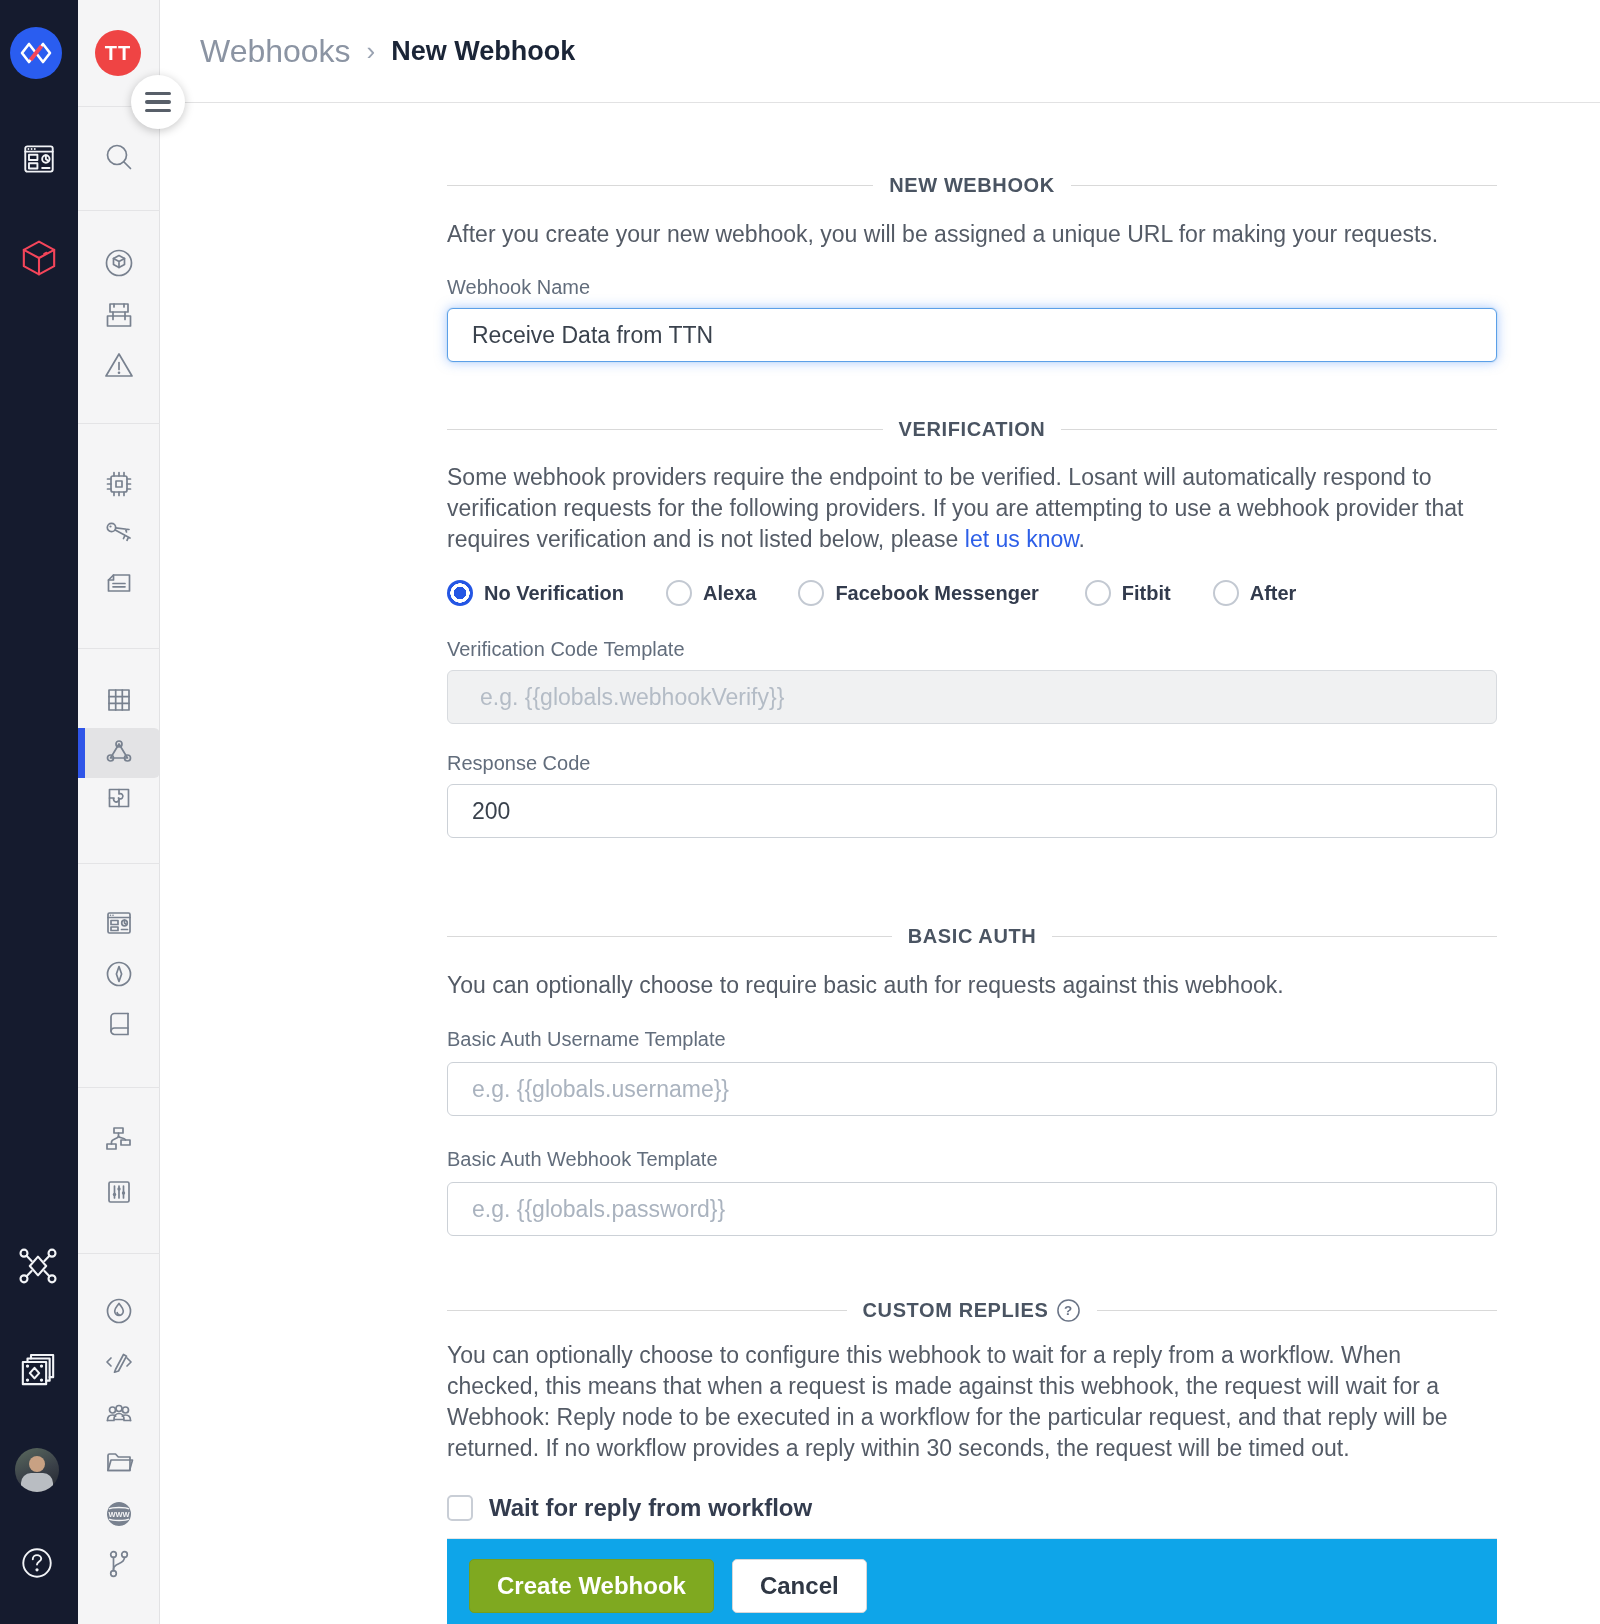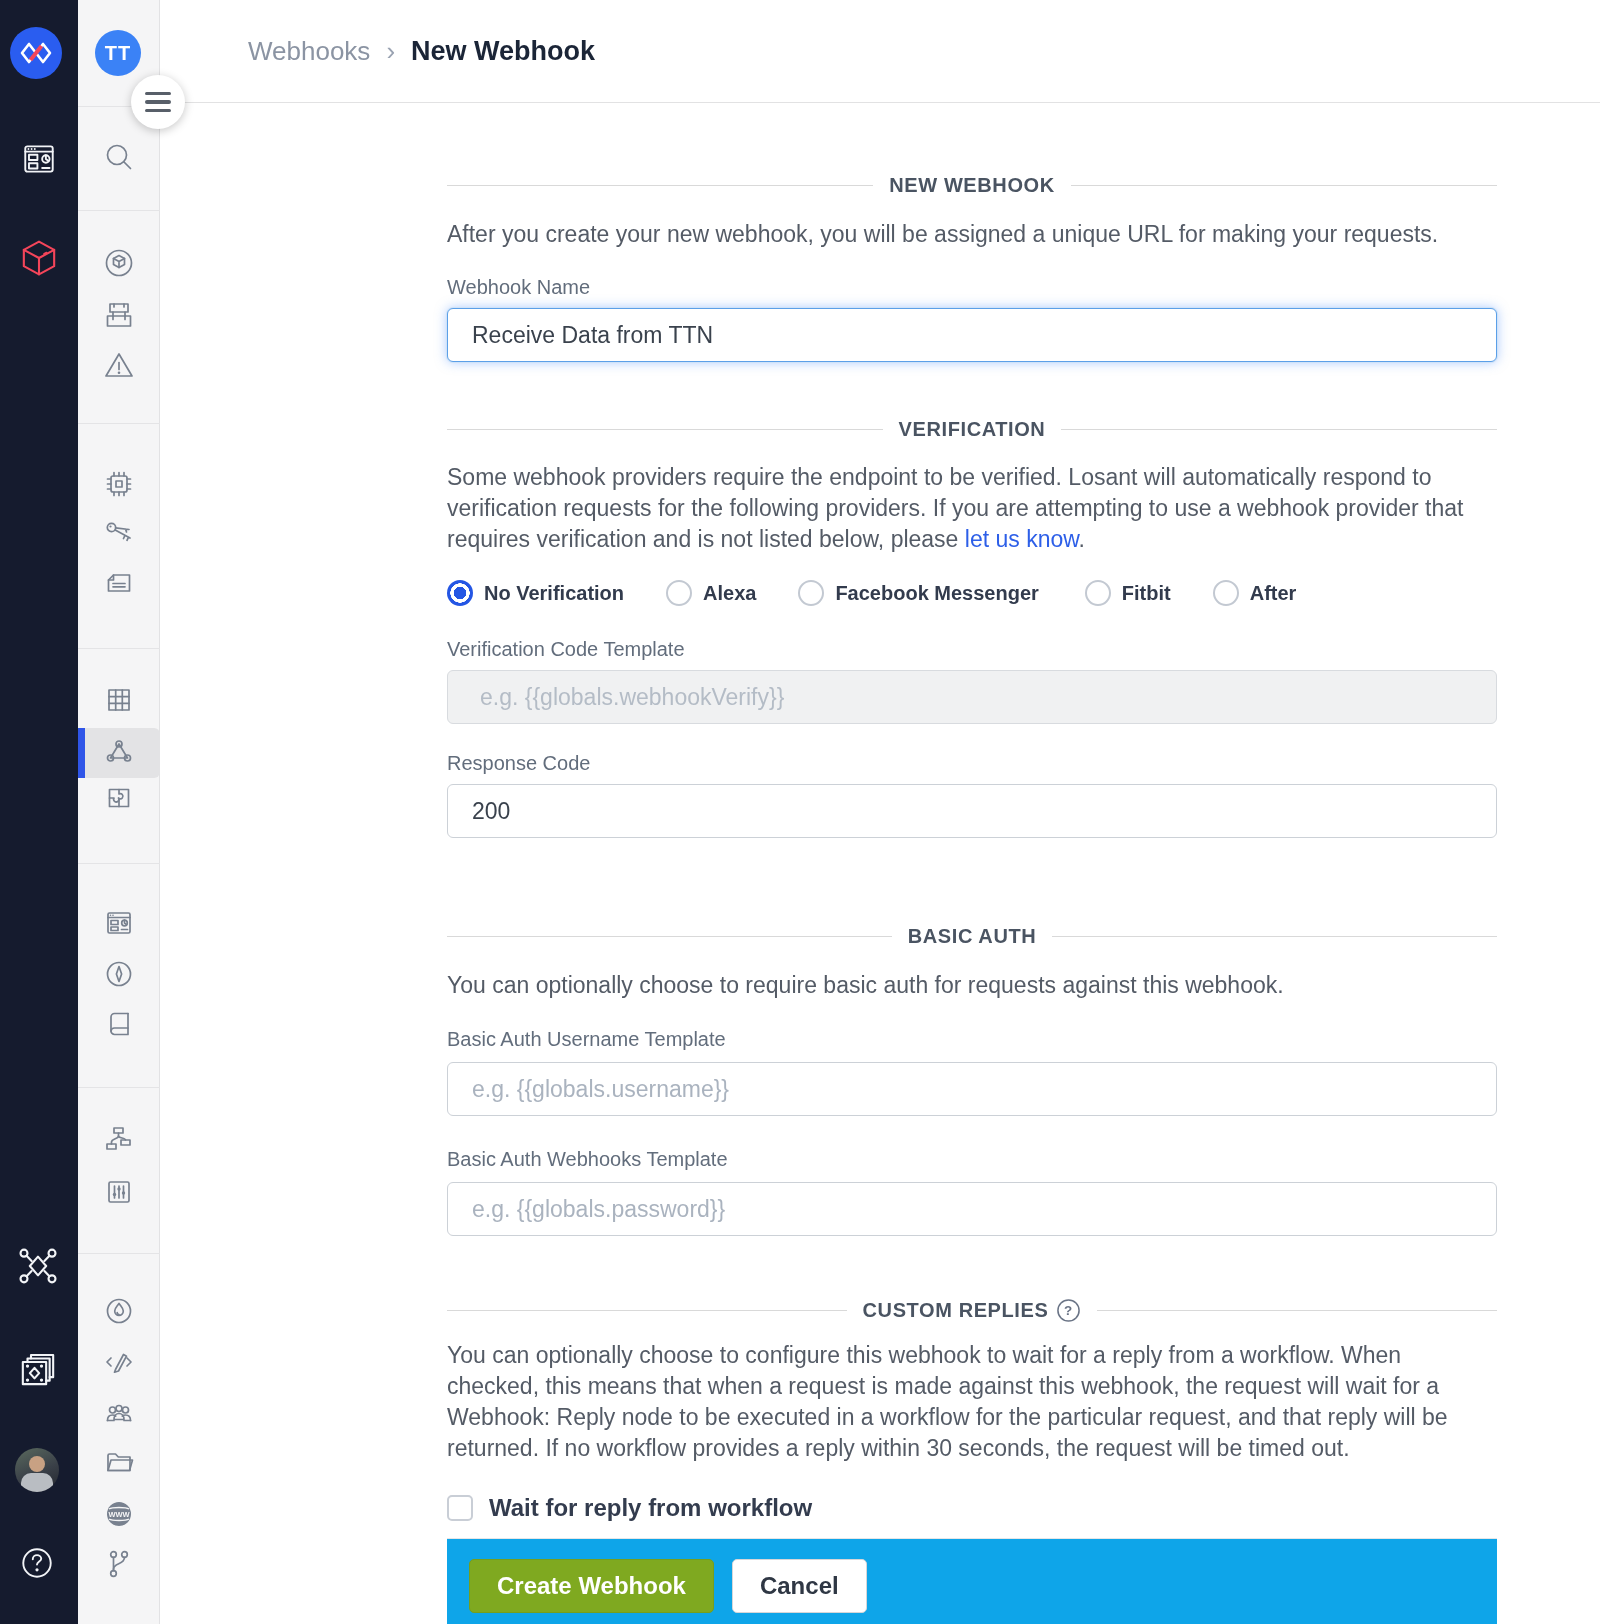--- a/index.html
+++ b/index.html
@@ -14,41 +14,41 @@
   .photo { left:15px; top:1448px; width:44px; height:44px; border-radius:50%;
     background:linear-gradient(155deg,#5a6a5e 0%,#3a4048 55%,#23262e 100%); overflow:hidden; position:absolute; }
   .photo::before { content:""; position:absolute; left:14px; top:8px; width:16px; height:16px; border-radius:50%; background:#c8a183; }
   .photo::after { content:""; position:absolute; left:6px; top:25px; width:32px; height:22px; border-radius:10px 10px 0 0; background:#b9bdc2; }
 
   
   .light-sb { position:absolute; left:78px; top:0; width:82px; height:1624px; background:#f5f5f6;
     border-right:1px solid #e2e2e4; z-index:2; }
   .lsb-div { position:absolute; left:0; width:82px; height:1px; background:#e4e4e6; }
   .avatar-tt { position:absolute; left:17px; top:30px; width:46px; height:46px; border-radius:50%;
-    background:#3b82f6; color:#fff; font-size:20px; font-weight:700; letter-spacing:1px;
+    background:#ef4444; color:#fff; font-size:20px; font-weight:700; letter-spacing:1px;
     display:flex; align-items:center; justify-content:center; }
   .lsb-item { position:absolute; left:22px; width:38px; height:38px; display:flex; align-items:center; justify-content:center; }
   .sel-hl { position:absolute; left:0; top:728px; width:82px; height:50px; background:#e3e3e5; border-radius:0 6px 6px 0; }
   .sel-strip { position:absolute; left:0; top:728px; width:7px; height:50px; background:#2f55e8; }
 
   .sic { fill:none; stroke:#78818f; stroke-width:1.7; stroke-linecap:round; stroke-linejoin:round; }
   .wic { fill:none; stroke:#f2f4f7; stroke-width:1.8; stroke-linecap:round; stroke-linejoin:round; }
   .ric { fill:none; stroke:#f4455a; stroke-width:1.8; stroke-linecap:round; stroke-linejoin:round; }
 
   
   .burger { position:absolute; left:131px; top:75px; width:54px; height:54px; border-radius:50%;
     background:#fff; box-shadow:0 2px 10px rgba(0,0,0,.22); z-index:5;
     display:flex; flex-direction:column; align-items:center; justify-content:center; gap:5px; }
   .burger i { display:block; width:26px; height:3.5px; background:#585f69; border-radius:2px; }
 
   
   .main { position:absolute; left:160px; top:0; width:1440px; height:1624px; background:#fff; }
   .hdr { position:absolute; left:0; top:0; width:1440px; height:103px; border-bottom:1px solid #e2e2e3;
     display:flex; align-items:center; padding-left:40px; }
-  .bc-parent { font-size:26px; color:#8b94a3;margin-left:48px; }
+  .bc-parent { font-size:32px; color:#8b94a3; }
   .bc-sep { font-size:26px; color:#9aa3b2; margin:0 16px; }
   .bc-cur { font-size:27px; color:#1b2537; font-weight:700; }
 
   .form { position:absolute; left:287px; top:0; width:1050px; }
   .sec { position:absolute; width:1050px; display:flex; align-items:center; }
   .sec .ln { flex:1; height:1px; background:#d9d9d9; }
   .sec .tt { padding:0 16px; font-size:20px; letter-spacing:.6px; color:#4a5462; font-weight:600;
     display:flex; align-items:center; gap:8px; }
   .para { position:absolute; width:1050px; font-size:23px; line-height:31px; color:#545b66; }
   .para a { color:#2d5fe8; text-decoration:none; }
@@ -418,21 +418,21 @@
       <input class="inp" style="top: 784px;" type="text" value="200">
 
       <div class="sec" style="top:925px">
         <span class="ln"></span>
         <span class="tt">BASIC AUTH</span>
         <span class="ln"></span>
       </div>
       <p class="para" style="top:970px">You can optionally choose to require basic auth for requests against this webhook.</p>
       <label class="flabel" style="top:1028px">Basic Auth Username Template</label>
       <input class="inp" style="top: 1062px;" type="text" placeholder="e.g. {{globals.username}}">
-      <label class="flabel" style="top:1148px">Basic Auth Webhooks Template</label>
+      <label class="flabel" style="top:1148px">Basic Auth Webhook Template</label>
       <input class="inp" style="top: 1182px;" type="text" placeholder="e.g. {{globals.password}}">
 
       <div class="sec" style="top:1298px">
         <span class="ln"></span>
         <span class="tt">
             <span>CUSTOM REPLIES</span>
             <svg class="qmark" viewBox="0 0 26 26">
               <circle cx="13" cy="13" r="11" fill="none" stroke="#6a7486" stroke-width="1.6"></circle>
               <text x="13" y="18" font-size="14" fill="#6a7486" text-anchor="middle" font-family="Liberation Sans, sans-serif">?</text>
             </svg>

